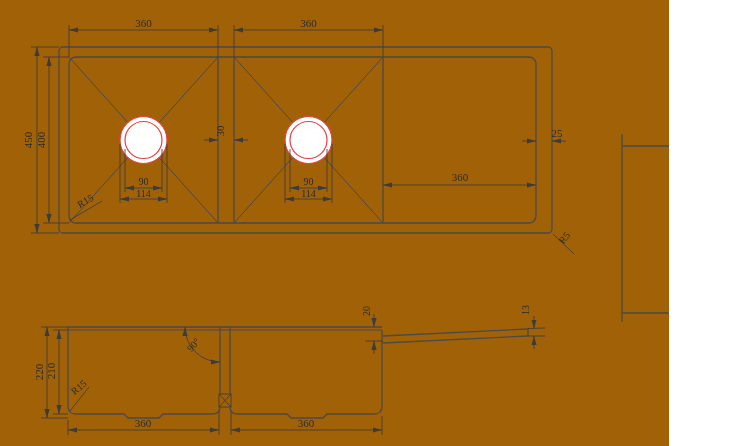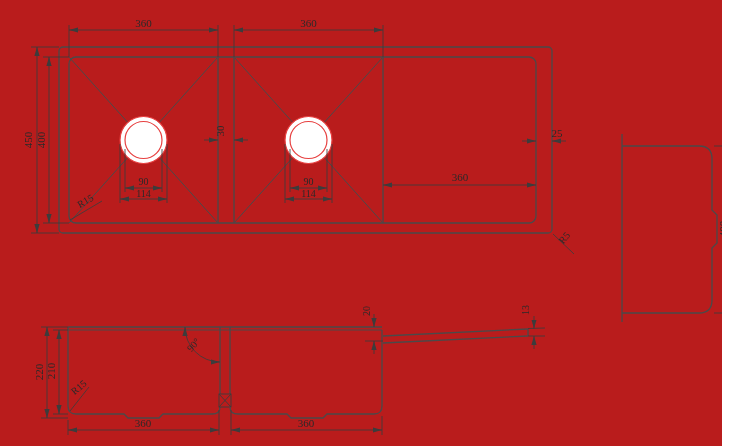--- a/index.html
+++ b/index.html
@@ -1,16 +1,16 @@
 <!DOCTYPE html>
 <html><head>
 <meta charset="utf-8">
 <style>
   html,body{margin:0;padding:0;background:#ffffff;}
-  #canvas{position:relative;width:722px;height:446px;background:#b91c1c;overflow:hidden;
+  #canvas{position:relative;width:669px;height:446px;background:#a16207;overflow:hidden;
           font-family:"Liberation Serif", serif;}
   svg{display:block;}
   .ol{stroke:#4a4a4a;stroke-width:1.3;fill:none;stroke-linecap:butt;}
   .th{stroke:#4a4a4a;stroke-width:1;fill:none;}
   .dl{stroke:#3c3c3c;stroke-width:0.85;fill:none;}
   .red{stroke:#e74040;stroke-width:1.2;fill:none;}
   .redmask{stroke:#e74040;stroke-width:1.2;fill:#ffffff;}
   .xbox{stroke:#3c3c3c;stroke-width:0.9;fill:none;}
   text{font-family:"Liberation Serif", serif;font-size:11px;fill:#2a2a2a;}
   text.small{font-size:10px;}

